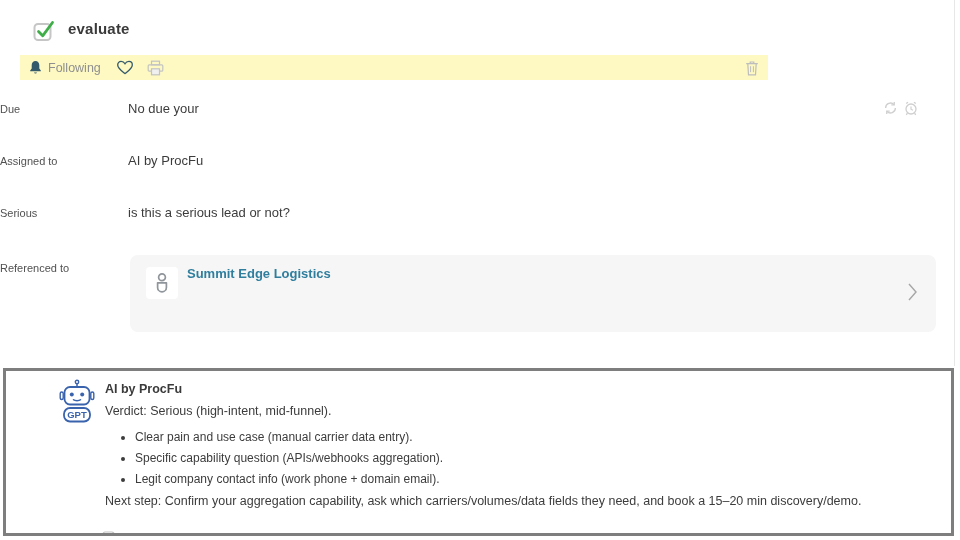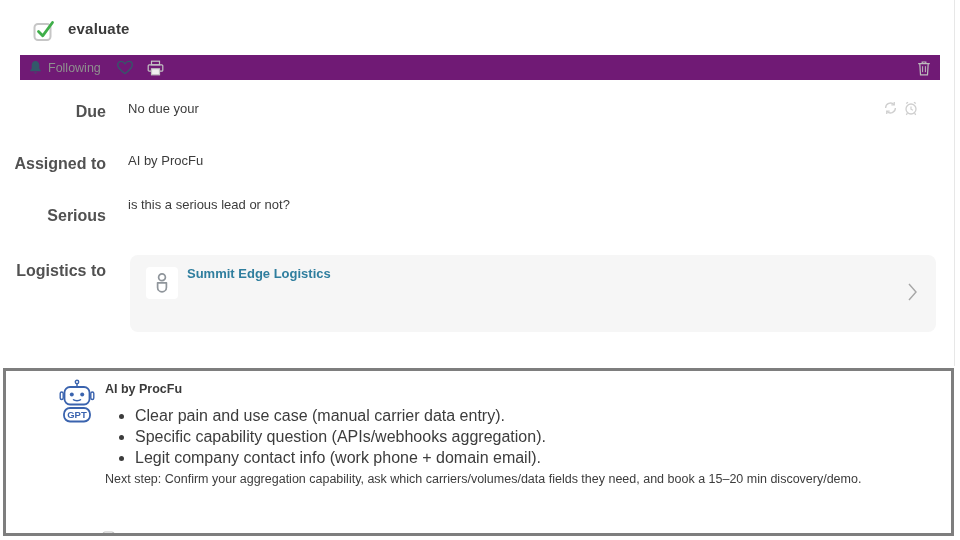--- a/index.html
+++ b/index.html
@@ -15,33 +15,33 @@
 
   
   .panel-edge { position:absolute; left:954px; top:0; width:1px; height:366px; background:#e7e7e7; }
 
   
   .task-header { position:absolute; left:33px; top:20px; display:flex; align-items:flex-start; gap:12px; }
   .task-title { font-size:15px; font-weight:bold; color:#3a3a3a; letter-spacing:.2px; }
 
   
   .toolbar {
-    position:absolute; left:20px; top:55px; width:920px; height:25px;
-    background:#701a75; display:flex; align-items:center; padding:0 9px;
+    position:absolute; left:20px; top:55px; width:748px; height:25px;
+    background:#fef9c3; display:flex; align-items:center; padding:0 9px;
   }
   .toolbar .following-label { font-size:12.5px; color:#8f8f8f; margin-left:6px; }
   .tb-icon { display:flex; align-items:center; }
   .tb-gap-lg { margin-left:15px; }
   .tb-gap-md { margin-left:13px; }
   .tb-right { margin-left:auto; }
 
   
   .field-label {
-    position:absolute; left:0; width:106px; text-align:right;
-    font-size:16px; font-weight:bold; color:#515151;
+    position:absolute; left:0; width:106px; text-align:left;
+    font-size:11px; font-weight:normal; color:#515151;
   }
   .field-value { position:absolute; left:128px; font-size:13px; color:#3c3c3c; }
   .due-icons { position:absolute; left:883px; top:100px; display:flex; gap:5px; align-items:center; }
 
   
   .ref-card {
     position:absolute; left:130px; top:255px; width:806px; min-height:77px;
     background:#f6f6f6; border-radius:8px;
     display:flex; align-items:flex-start; padding:10px 14px 10px 16px;
   }
@@ -59,21 +59,21 @@
   .comment-box {
     position:absolute; left:3px; top:368px; width:951px; height:168px;
     border:3px solid #7e7e7e; background:#ffffff; overflow:hidden;
   }
   .robot-icon { position:absolute; left:52px; top:8px; }
   .comment-content { margin:10px 20px 0 99px; }
   .comment-author { font-size:12.5px; font-weight:bold; color:#3a3a3a; line-height:16px; }
   .comment-verdict { font-size:12.5px; line-height:16px; margin-top:6px; }
   .comment-why { font-size:12.5px; margin-top:13px; }
   .comment-reasons { margin:11px 0 0 0; padding-left:30px; }
-  .comment-reasons li { font-size:16px; line-height:15px; margin-bottom:6px; color:#3c3c3c; }
+  .comment-reasons li { font-size:12px; line-height:15px; margin-bottom:6px; color:#3c3c3c; }
   .comment-next { font-size:12.5px; margin-top:6px; line-height:16px; }
   .partial-icon { position:absolute; left:96px; top:158px; }
 </style>
 </head>
 <body>
 
 <div class="panel-edge"></div>
 
 <div class="task-header">
   <span style="display:flex;">
@@ -131,23 +131,23 @@
       <path d="M3.2 3.6 5 2.2M12.8 3.6 11 2.2" stroke="#cfcfcf" stroke-width="1.3"></path>
       <path d="M4.4 13.2l-1.1 1.6M11.6 13.2l1.1 1.6" stroke="#cfcfcf" stroke-width="1.3"></path>
     </svg>
   </span>
 </div>
 
 <div class="field-label" style="top:155px;">Assigned to</div>
 <div class="field-value" style="top:153px;">AI by ProcFu</div>
 
 <div class="field-label" style="top:207px;">Serious</div>
-<div class="field-value" style="top:197px;">is this a serious lead or not?</div>
+<div class="field-value" style="top:205px;">is this a serious lead or not?</div>
 
-<div class="field-label" style="top:262px;">Logistics to</div>
+<div class="field-label" style="top:262px;">Referenced to</div>
 <div class="ref-card">
   <div class="ref-avatar">
     <span style="display:flex;">
       <svg width="18" height="23" viewBox="0 0 18 23">
         <circle cx="9" cy="5.2" r="3.4" fill="none" stroke="#8f959b" stroke-width="1.7"></circle>
         <path d="M4.6 10.8h8.8v4.6a4.4 4.4 0 0 1-8.8 0z" fill="none" stroke="#8f959b" stroke-width="1.7" stroke-linejoin="round"></path>
       </svg>
     </span>
   </div>
   <div class="ref-body">
@@ -170,20 +170,21 @@
       <rect x="32.8" y="13" width="3" height="7.5" rx="1.5" fill="none" stroke="#3a63ae" stroke-width="1.4"></rect>
       <circle cx="13.8" cy="15.6" r="2" fill="#3a63ae"></circle>
       <circle cx="24.2" cy="15.6" r="2" fill="#3a63ae"></circle>
       <path d="M15.5 20.8c1.3 1.2 5.7 1.2 7 0" fill="none" stroke="#3a63ae" stroke-width="1.5" stroke-linecap="round"></path>
       <rect x="6" y="29" width="26" height="13.5" rx="6" fill="none" stroke="#3a63ae" stroke-width="1.8"></rect>
       <text x="19" y="39.2" text-anchor="middle" font-family="Liberation Sans, sans-serif" font-size="9.5" font-weight="bold" fill="#3a63ae">GPT</text>
     </svg>
   </span>
   <div class="comment-content">
     <div class="comment-author">AI by ProcFu</div>
+    <div class="comment-verdict">Verdict: Serious (high-intent, mid-funnel).</div>
     <ul class="comment-reasons">
       <li>Clear pain and use case (manual carrier data entry).</li>
       <li>Specific capability question (APIs/webhooks aggregation).</li>
       <li>Legit company contact info (work phone + domain email).</li>
     </ul>
     <div class="comment-next">Next step: Confirm your aggregation capability, ask which carriers/volumes/data fields they need, and book a 15–20 min discovery/demo.</div>
   </div>
   <span class="partial-icon">
     <svg width="13" height="12" viewBox="0 0 13 12">
       <rect x="1" y="1" width="11" height="11" rx="2" fill="none" stroke="#c2c2c2" stroke-width="1.2"></rect>

